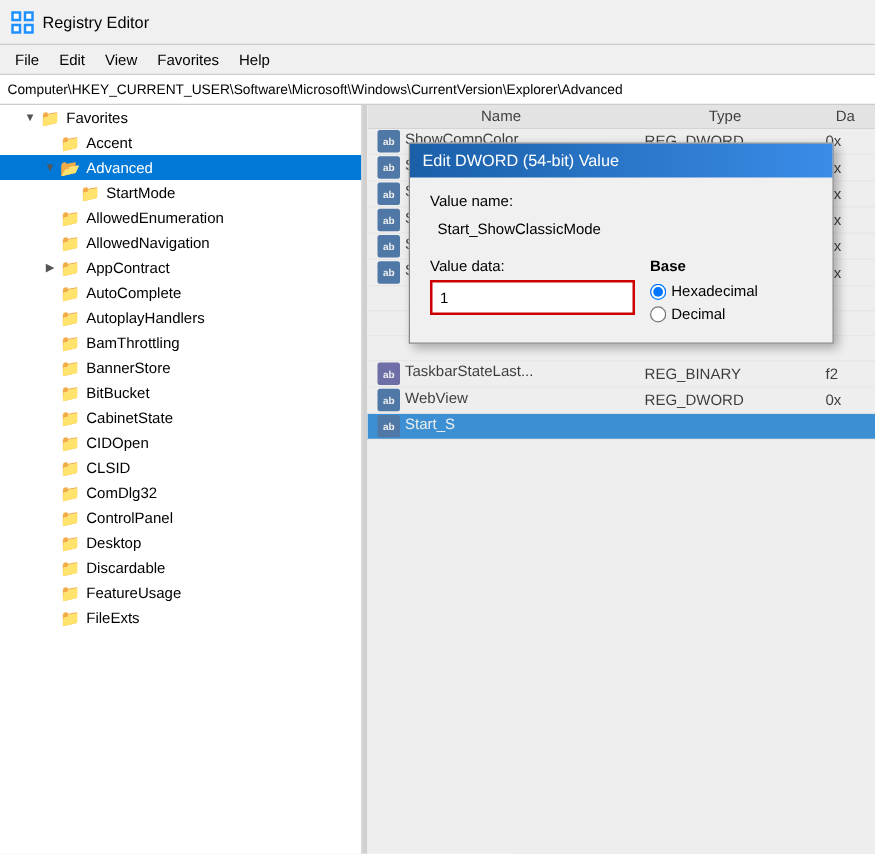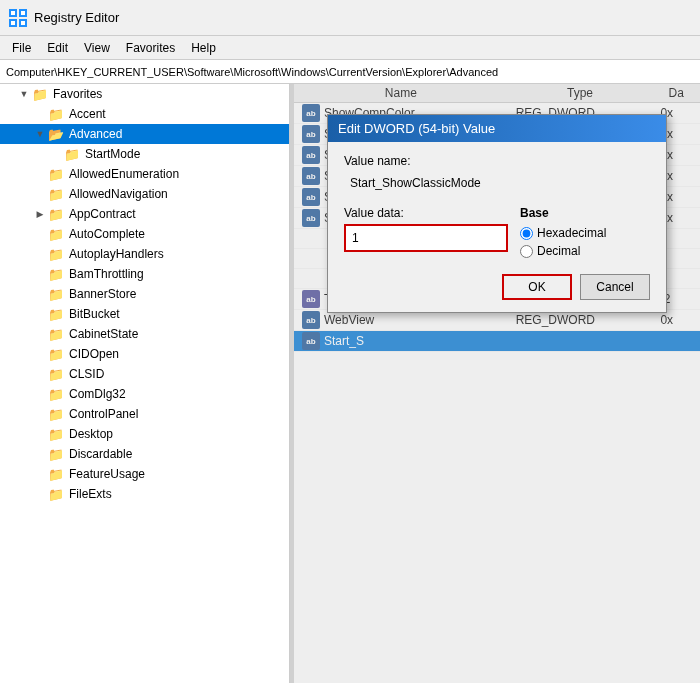--- a/index.html
+++ b/index.html
@@ -129,21 +129,21 @@
       background: #1e5799;
       border-radius: 2px;
       margin-right: 4px;
       vertical-align: middle;
       align-items: center;
       justify-content: center;
       font-size: 8px;
       color: #fff;
       font-weight: bold;
     }
-    .reg-icon-row { display: flex; align-items: center; }
+    .reg-icon-row { display: flex; }
 
     
     #splitter {
       width: 4px;
       background: #d0d0d0;
       cursor: col-resize;
     }
 
     
     #dialog-overlay {
@@ -557,22 +557,18 @@
                 <input type="radio" name="base" checked="" style="">
                 <span>Hexadecimal</span>
               </label>
               <label class="radio-row">
                 <input type="radio" name="base" style="">
                 <span>Decimal</span>
               </label>
             </div>
           </div>
 
-          <div class="dialog-buttons">
-            <button class="dialog-btn ok-btn">OK</button>
-            <button class="dialog-btn">Cancel</button>
-          </div>
         </div>
       </div>
     </div>
 
   </div>
 </div>
 
 </body></html>

